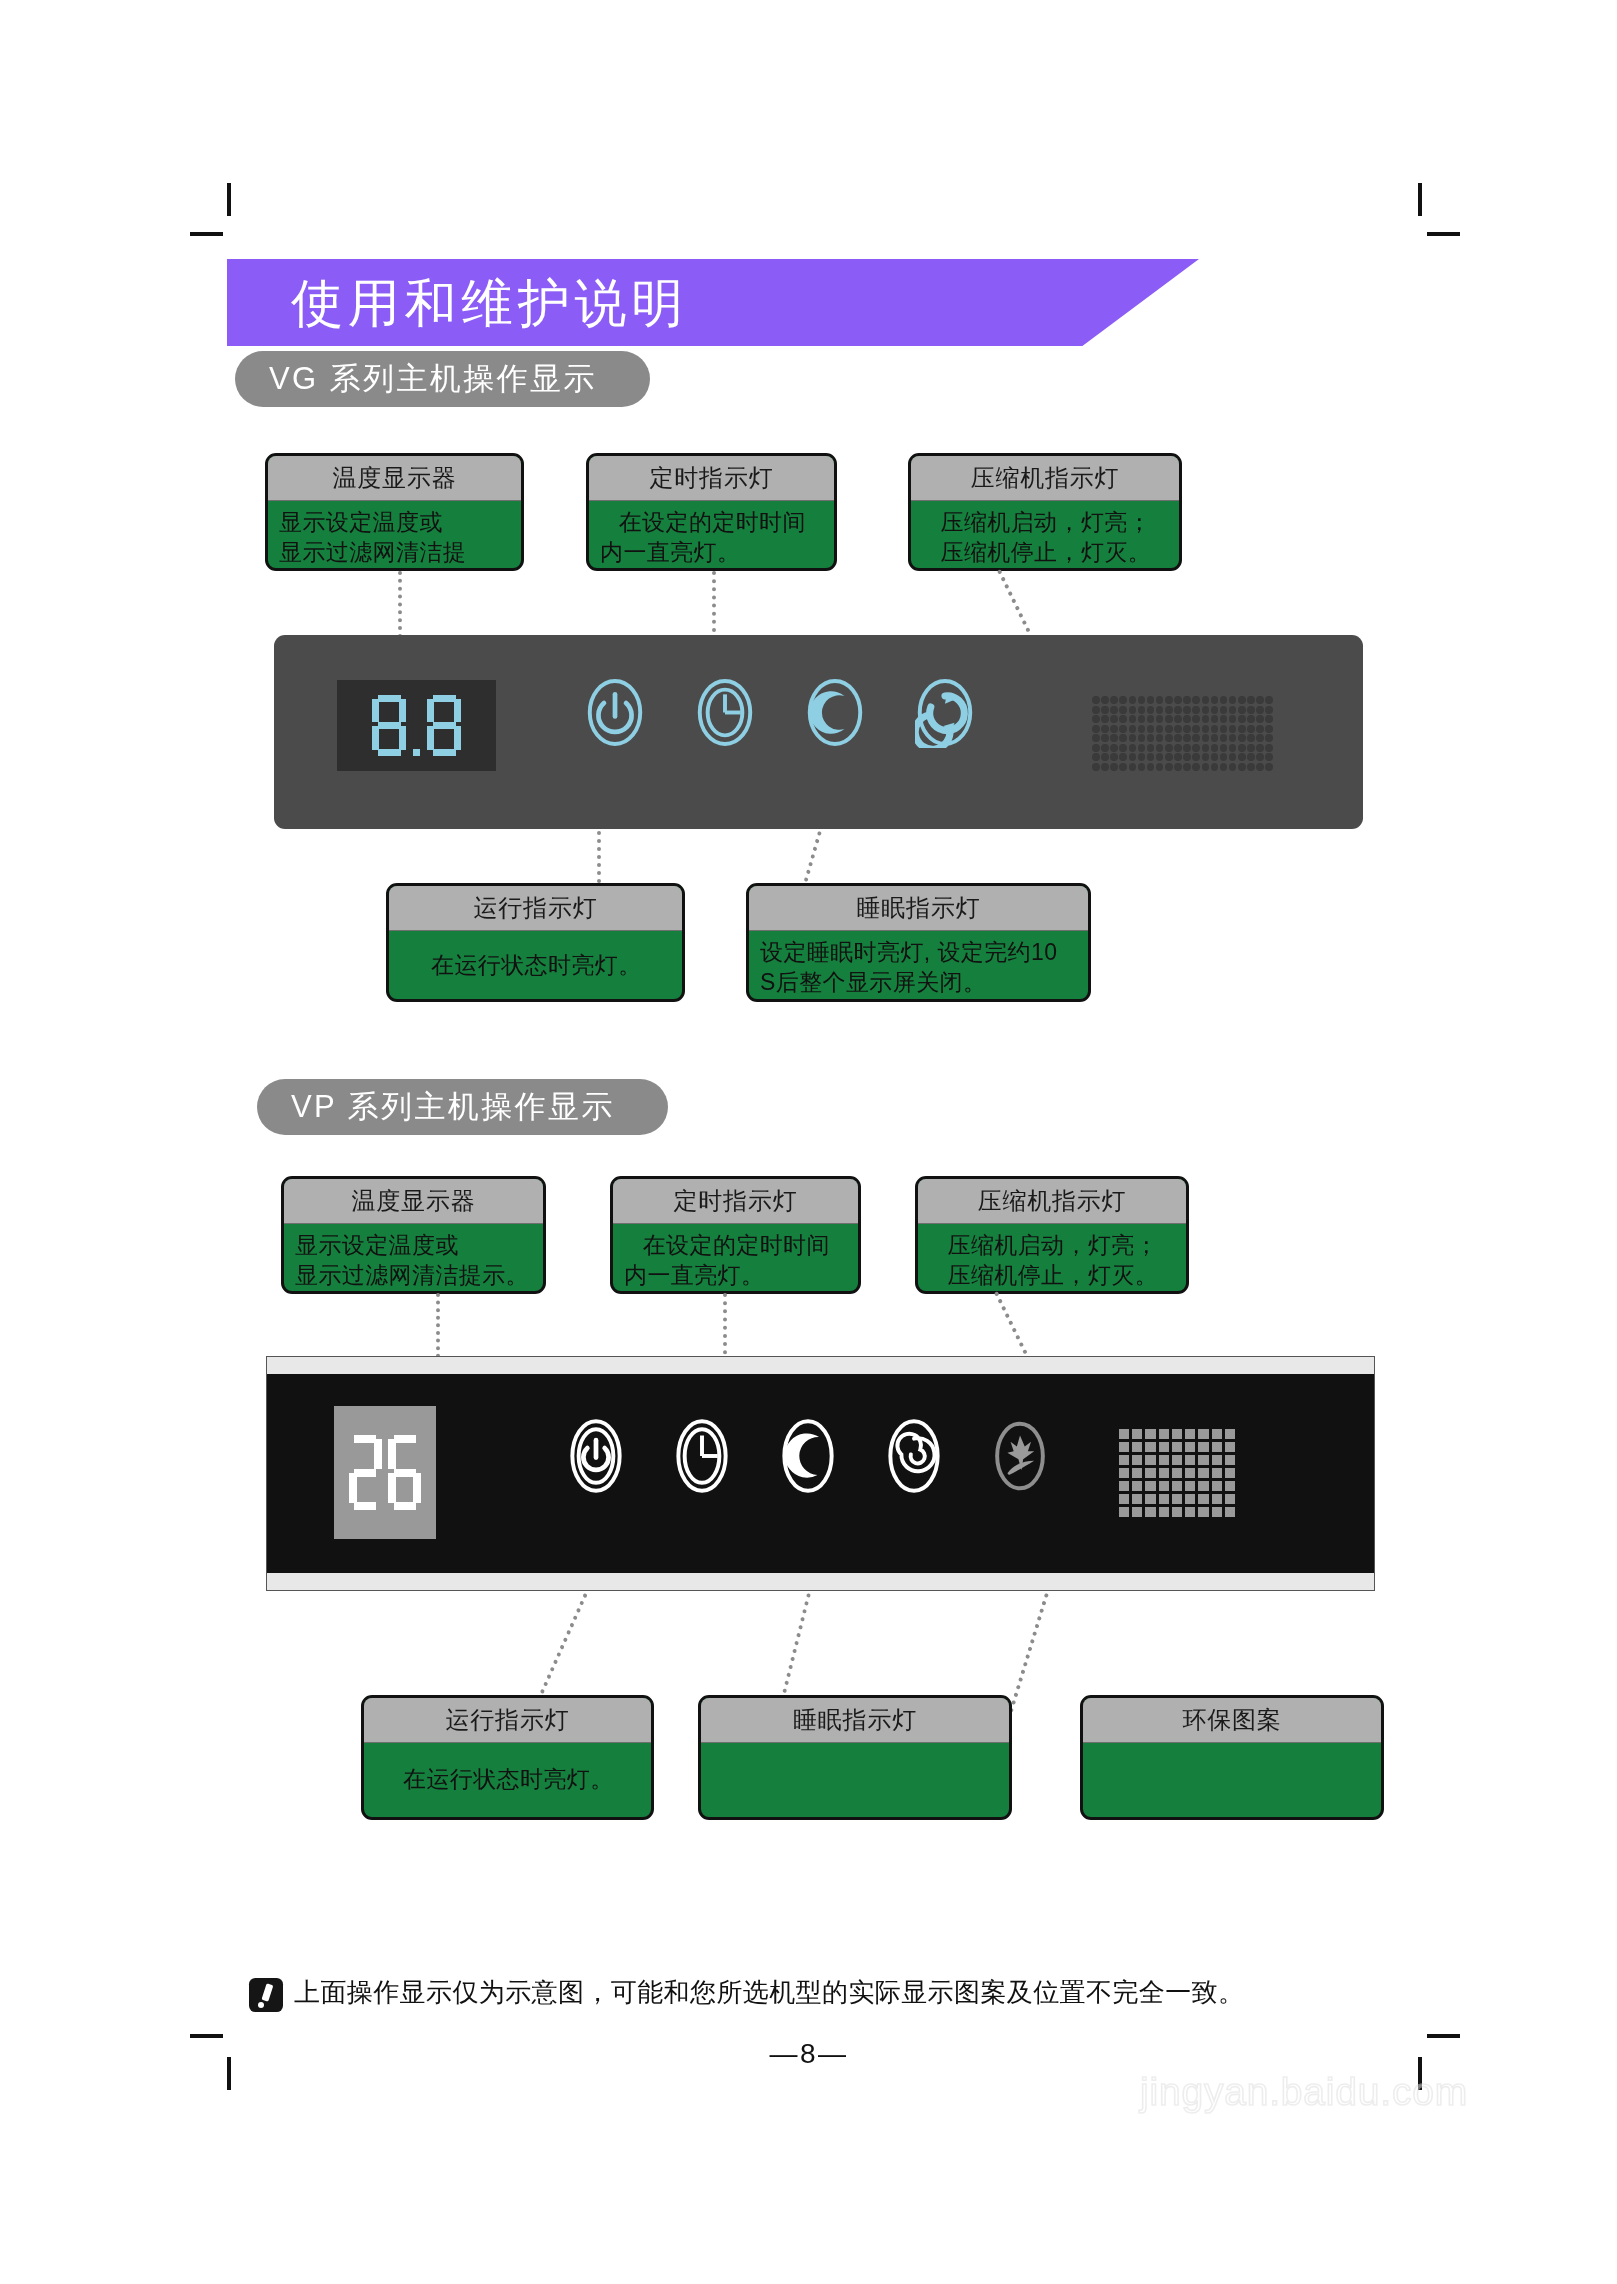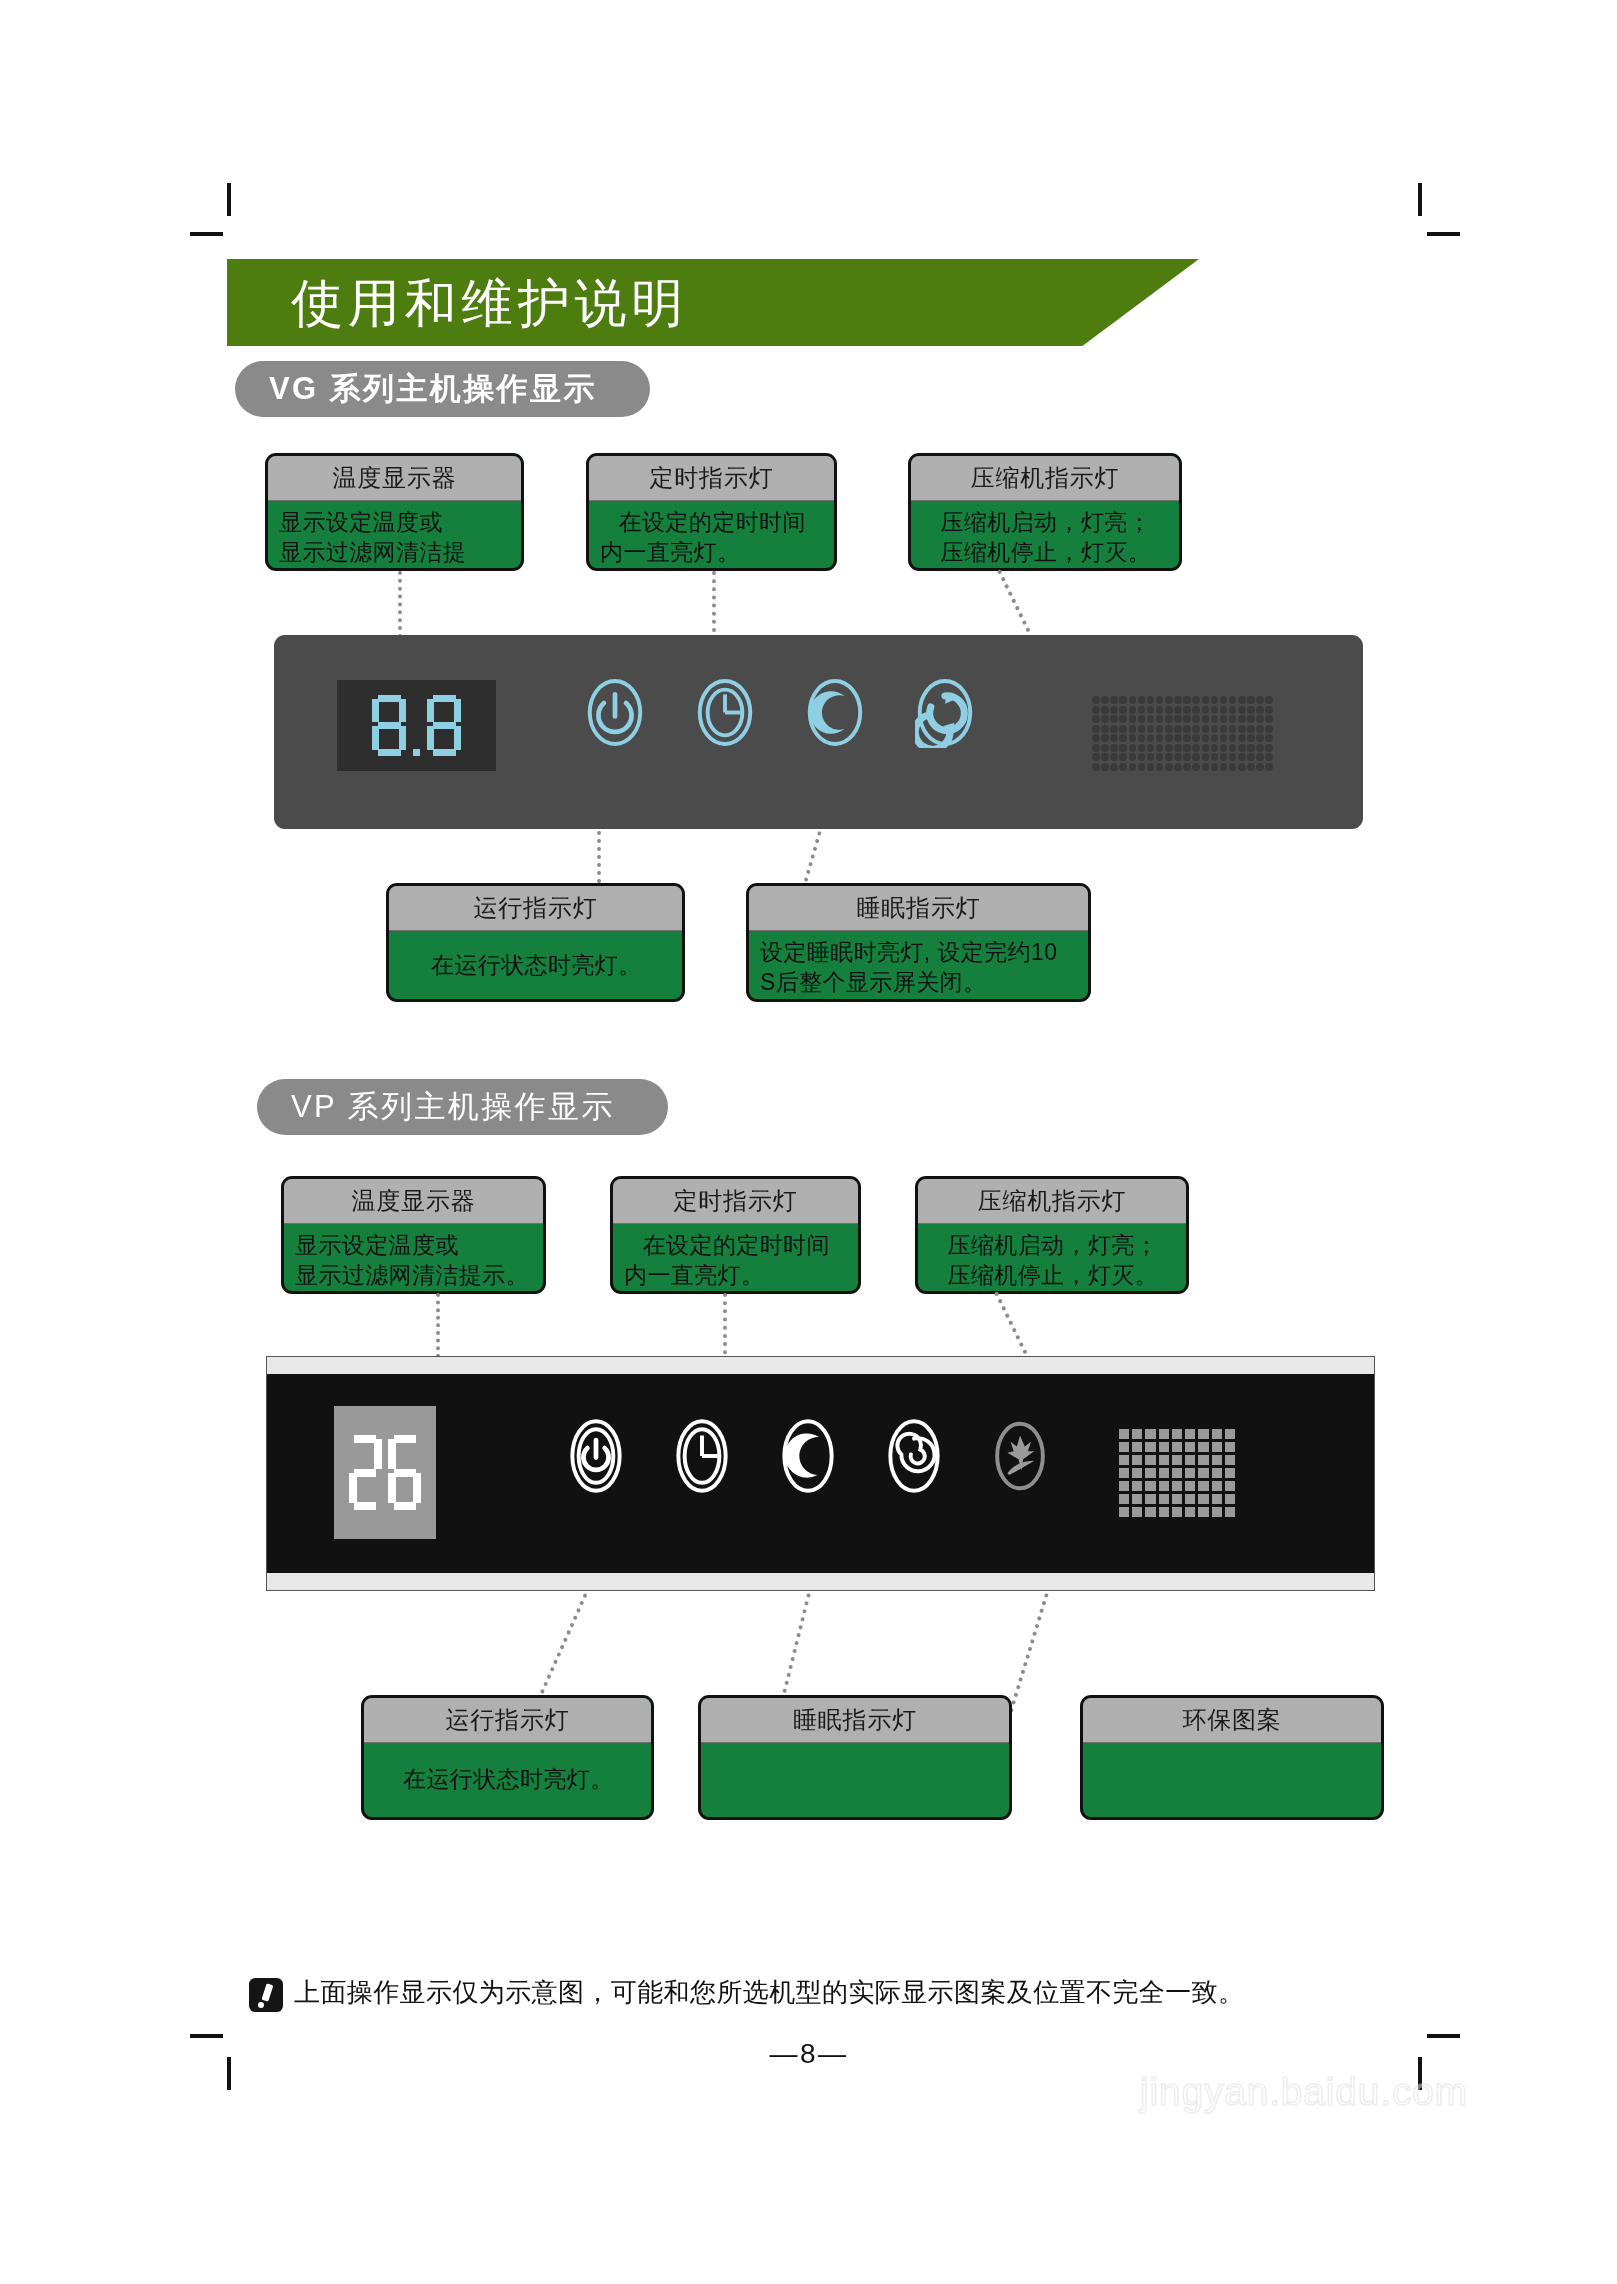--- a/index.html
+++ b/index.html
@@ -20,21 +20,21 @@
   .crop-v { width: 3.9px; height: 33px; }
   .crop-h { width: 33px; height: 3.9px; }
 
   
   .banner {
     position: absolute;
     left: 227px;
     top: 259px;
     width: 972px;
     height: 87px;
-    background: #4d7c0f;
+    background: #8b5cf6;
     clip-path: polygon(0 0, 100% 0, 88% 100%, 0 100%);
     display: flex;
     align-items: center;
   }
   .banner-title {
     color: #ffffff;
     font-size: 52px;
     letter-spacing: 4.7px;
     margin-left: 64px;
     font-weight: 400;
@@ -319,21 +319,21 @@
 <div class="crop crop-h" style="left:1427px; top:232px;"></div>
 <div class="crop crop-h" style="left:190px; top:2034px;"></div>
 <div class="crop crop-v" style="left:227px; top:2057px;"></div>
 <div class="crop crop-h" style="left:1427px; top:2034px;"></div>
 <div class="crop crop-v" style="left:1418px; top:2057px;"></div>
 
 <div class="banner">
   <div class="banner-title">使用和维护说明</div>
 </div>
 
-<div class="pill" style="left:235px; top:361px; width:415px;font-weight:bold;">
+<div class="pill" style="left:235px; top:351px; width:415px;">
   <span class="pill-label">VG 系列主机操作显示</span>
 </div>
 
 <div class="callout" style="left:265px; top:453px; width:259px; height:118px;">
   <div class="callout-head">温度显示器</div>
   <div class="callout-body">
     <div>显示设定温度或</div>
     <div>显示过滤网清洁提示。</div>
   </div>
 </div>

